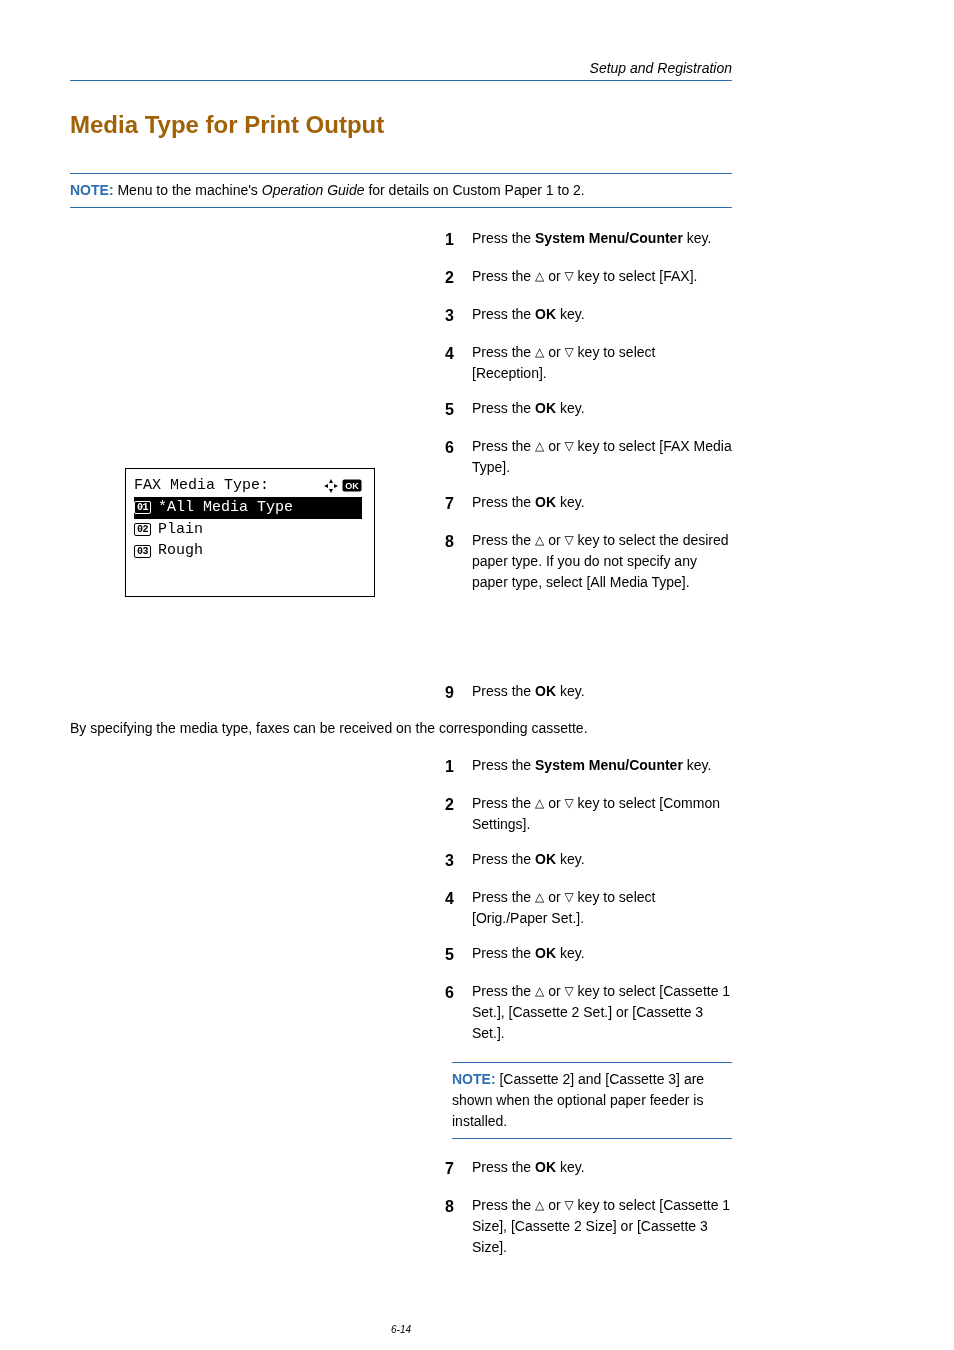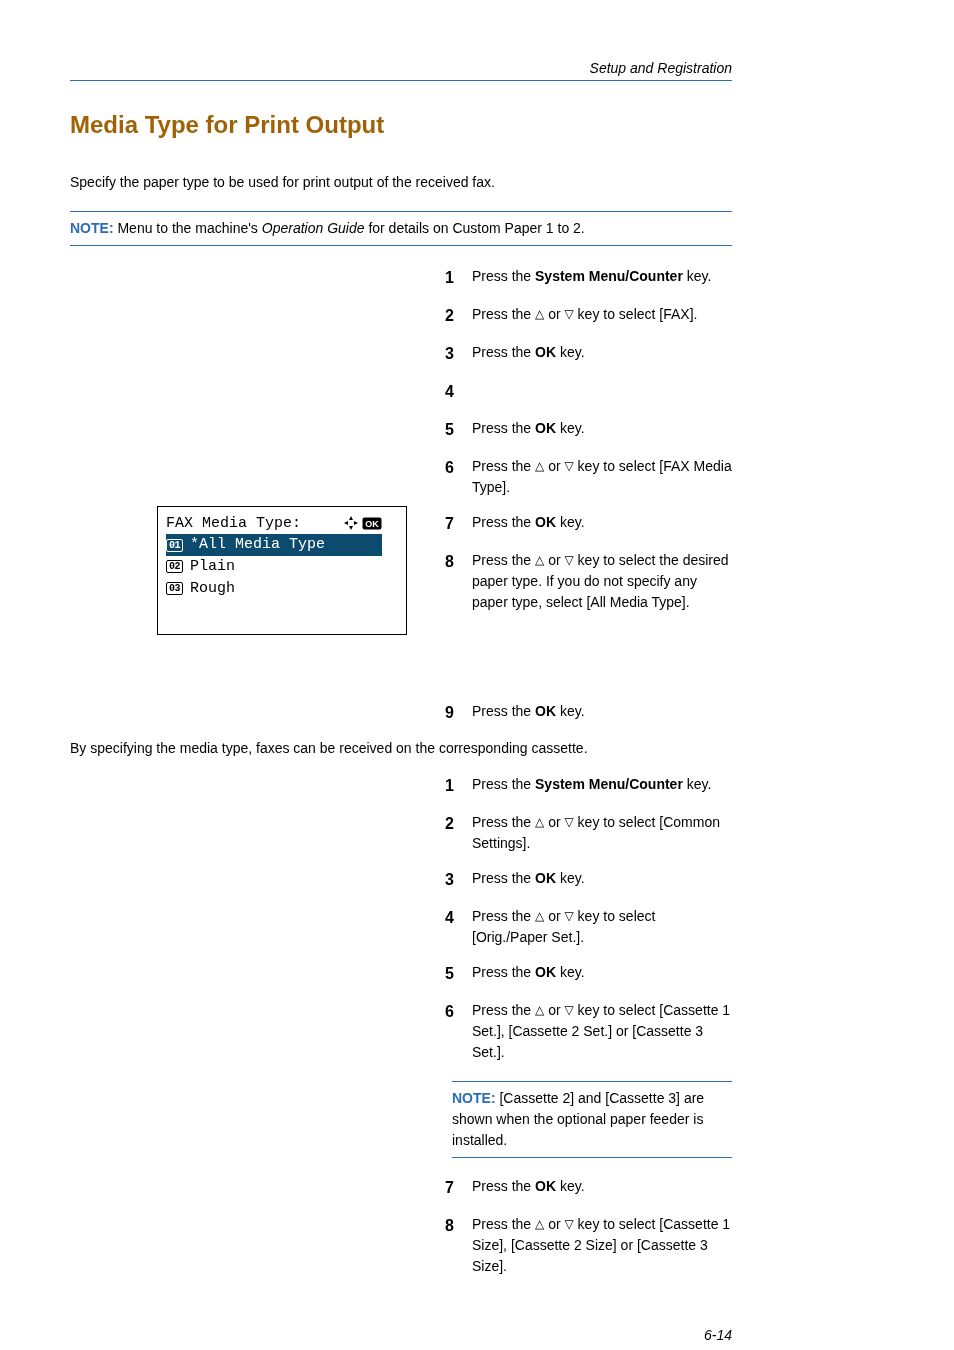--- a/index.html
+++ b/index.html
@@ -15,43 +15,42 @@
   .note-label { color: #2f6db3; font-weight: bold; }
   .italic { font-style: italic; }
   .steps-area { display: flex; gap: 40px; align-items: flex-start; margin-top: 20px; }
   .lcd-col { width: 330px; flex-shrink: 0; padding-top: 240px; }
   .steps-col { flex: 1; }
   ol.steps { list-style: none; counter-reset: step; }
   ol.steps > li { display: flex; gap: 18px; margin-bottom: 14px; font-size: 14px; line-height: 1.5; }
   ol.steps > li .num { font-weight: bold; font-size: 16px; min-width: 14px; text-align: right; }
   .bold { font-weight: bold; }
   .tri-up, .tri-down { display: inline-block; font-size: 12px; position: relative; top: -1px; }
-  .lcd { border: 1.5px solid #000; width: 250px; padding: 6px 24px 34px 8px; font-family: "Courier New", monospace; font-size: 15px; line-height: 1.45; position: relative; margin-left: 87px; }
+  .lcd { border: 1.5px solid #000; width: 250px; padding: 6px 12px 34px 8px; font-family: "Courier New", monospace; font-size: 15px; line-height: 1.45; position: relative; margin-left: 55px; }
   .lcd-title-row { display: flex; justify-content: space-between; align-items: center; }
   .lcd-icons { display: flex; gap: 3px; align-items: center; }
   .nav-diamond svg, .ok-badge svg { display: block; }
   .lcd-row { display: flex; align-items: center; gap: 7px; }
   .lcd-badge { border: 1.4px solid #000; border-radius: 2px; padding: 0 2px; font-size: 10px; font-weight: bold; letter-spacing: -0.5px; display: inline-flex; align-items: center; height: 13px; line-height: 11px; }
-  .lcd-sel { background: #0c4a6e; color: #fff; white-space: pre; font-family: Liberation Mono, monospace; }
+  .lcd-sel { background: #000000; color: #fff; white-space: pre; font-family: Liberation Mono, monospace; }
   .lcd-sel .lcd-badge { border-color: #fff; }
   .sub-heading { font-size: 17px; font-weight: bold; margin: 22px 0 14px 0; }
   .steps-area2 { margin-left: 370px; }
   .note-box.narrow { margin-left: 12px; margin-top: 18px; margin-bottom: 18px; }
-  .footer { text-align: right; font-style: italic; font-size: 14px; margin-top: 50px; }
+  .footer { text-align: center; font-style: italic; font-size: 10px; margin-top: 66px; }
 </style>
 </head>
 <body>
 
 <div class="page">
   <div class="header-area">Setup and Registration</div>
   <hr class="hr">
 
   <h1 class="section-title">Media Type for Print Output</h1>
 
-  <p class="para">Specify the paper type to be used for print output of the received fax.</p>
 
   <div class="note-box">
     <hr class="note-line">
     <div class="note-content">
       <span class="note-label">NOTE:</span>
       <span>Menu to the machine's </span><span class="italic">Operation Guide</span><span> for details on Custom Paper 1 to 2.</span>
     </div>
     <hr class="note-line">
   </div>
 
@@ -100,20 +99,21 @@
           <li>
             <span class="num">2</span>
             <span>Press the <span class="tri-up">△</span> or <span class="tri-down">▽</span> key to select [FAX].</span>
           </li>
           <li>
             <span class="num">3</span>
             <span>Press the <span class="bold">OK</span> key.</span>
           </li>
           <li>
             <span class="num">4</span>
+            <span>Press the <span class="tri-up">△</span> or <span class="tri-down">▽</span> key to select [Reception].</span>
           </li>
           <li>
             <span class="num">5</span>
             <span>Press the <span class="bold">OK</span> key.</span>
           </li>
           <li>
             <span class="num">6</span>
             <span>Press the <span class="tri-up">△</span> or <span class="tri-down">▽</span> key to select [FAX Media Type].</span>
           </li>
           <li>

